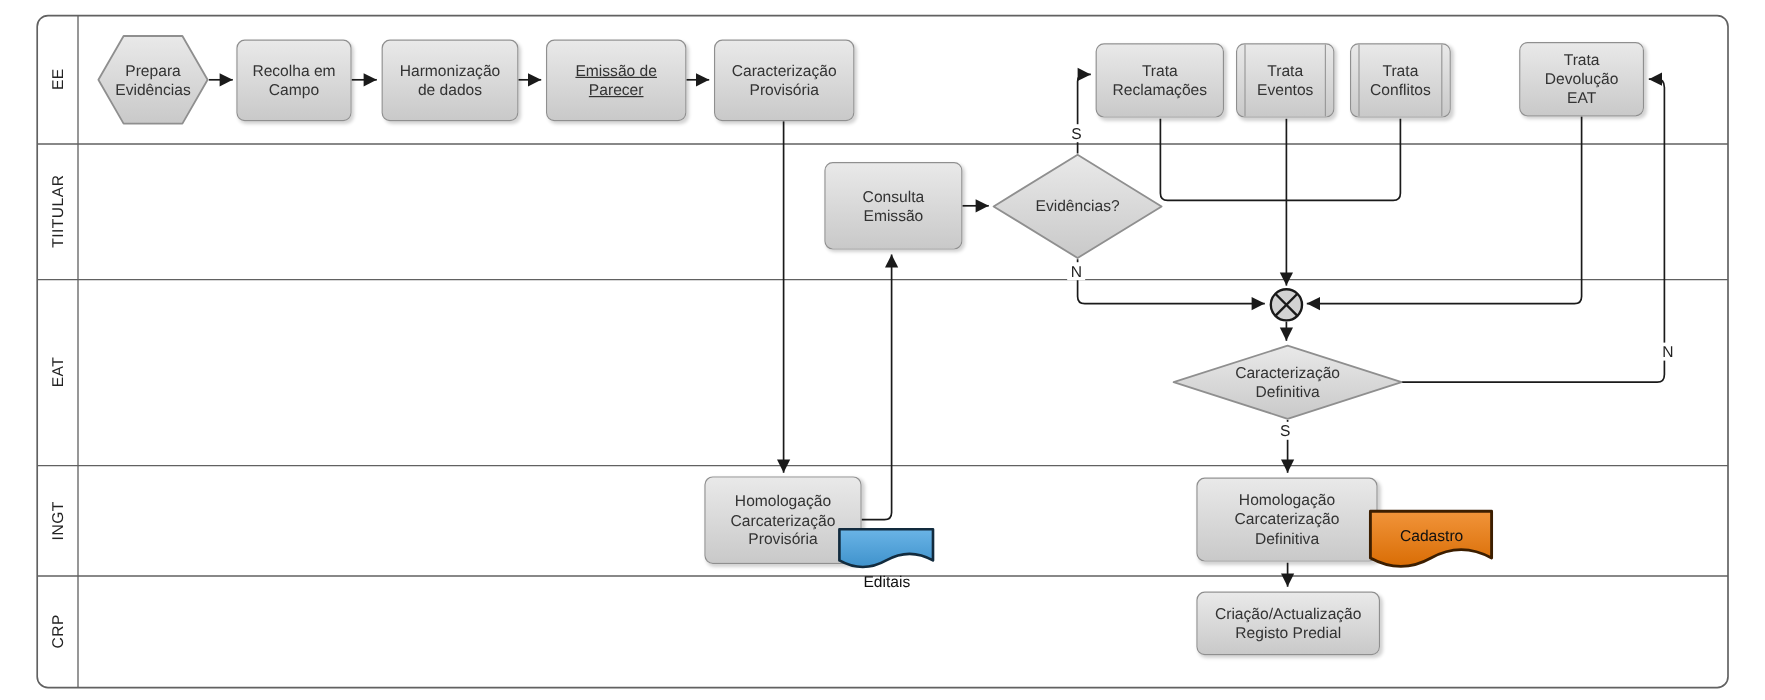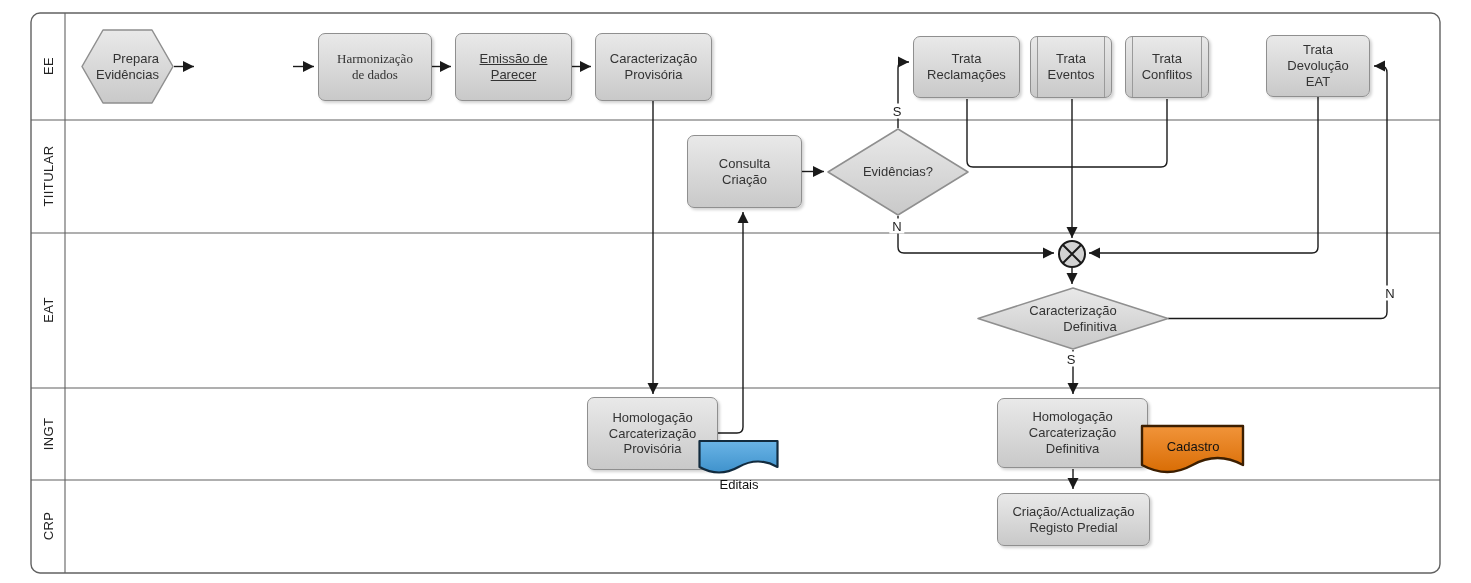--- a/index.html
+++ b/index.html
@@ -12,21 +12,21 @@
     background:linear-gradient(#e9e9e9,#c9c9c9);
     box-shadow:2px 2px 3px rgba(0,0,0,.18);
     display:flex;align-items:center;justify-content:center;
     text-align:center;font-size:13px;line-height:1.22;color:#333;
     white-space:pre-line;
   }
   .sideline{position:absolute;top:0;bottom:0;width:0;border-left:1.2px solid #9a9a9a;}
   .sideline.l{left:6px;} .sideline.r{right:6px;}
   .shape-label{
     position:absolute;z-index:3;display:flex;align-items:center;justify-content:center;
-    text-align:right;font-size:13px;line-height:1.22;color:#333;white-space:pre-line;pointer-events:none;
+    text-align:center;font-size:13px;line-height:1.22;color:#333;white-space:pre-line;pointer-events:none;
   }
   .doc-svg{position:absolute;z-index:4;overflow:visible;}
   .doc-label{z-index:5;color:#111;}
   .edge-label{
     position:absolute;z-index:6;transform:translate(-50%,-50%);
     background:#fff;padding:0 3px;font-size:13px;color:#222;
   }
   .lane-label{
     position:absolute;left:48px;z-index:2;transform:translate(-50%,-50%) rotate(-90deg);
     font-size:13px;color:#222;letter-spacing:.4px;white-space:nowrap;
@@ -101,21 +101,23 @@
       <path d="M1063,245 L1081,263 M1081,245 L1063,263" stroke="#1a1a1a" stroke-width="2"></path>
     </g>
   </svg>
 
   <div class="lane-label" style="top:66px;">EE</div>
   <div class="lane-label" style="top:176px;">TIITULAR</div>
   <div class="lane-label" style="top:310px;">EAT</div>
   <div class="lane-label" style="top:434px;">INGT</div>
   <div class="lane-label" style="top:526px;">CRP</div>
 
-  <div class="task" style="left:318px;top:33px;width:114px;height:68px;font-family:Liberation Serif, serif;">Harmonização
+  <div class="task" style="left:197px;top:33px;width:96px;height:68px;">Recolha em
+Campo</div>
+  <div class="task" style="left:318px;top:33px;width:114px;height:68px;">Harmonização
 de dados</div>
   <div class="task" style="left:455px;top:33px;width:117px;height:68px;text-decoration:underline;">Emissão de
 Parecer</div>
   <div class="task" style="left:595px;top:33px;width:117px;height:68px;">Caracterização
 Provisória</div>
   <div class="task" style="left:913px;top:36px;width:107px;height:62px;">Trata
 Reclamações</div>
   <div class="task" style="left:1030px;top:36px;width:82px;height:62px;">
     <span class="sideline l"></span>
     <span>Trata
@@ -126,21 +128,21 @@
     <span class="sideline l"></span>
     <span>Trata
 Conflitos</span>
     <span class="sideline r"></span>
   </div>
   <div class="task" style="left:1266px;top:35px;width:104px;height:62px;">Trata
 Devolução
 EAT</div>
 
   <div class="task" style="left:687px;top:135px;width:115px;height:73px;">Consulta
-Criação</div>
+Emissão</div>
 
   <div class="task" style="left:587px;top:397px;width:131px;height:73px;">Homologação
 Carcaterização
 Provisória</div>
   <div class="task" style="left:997px;top:398px;width:151px;height:70px;">Homologação
 Carcaterização
 Definitiva</div>
 
   <div class="task" style="left:997px;top:493px;width:153px;height:53px;">Criação/Actualização
 Registo Predial</div>

